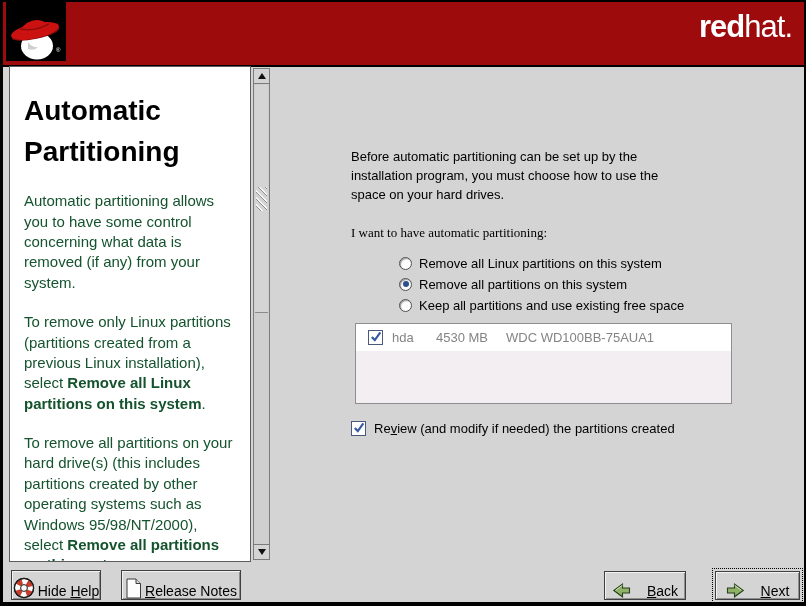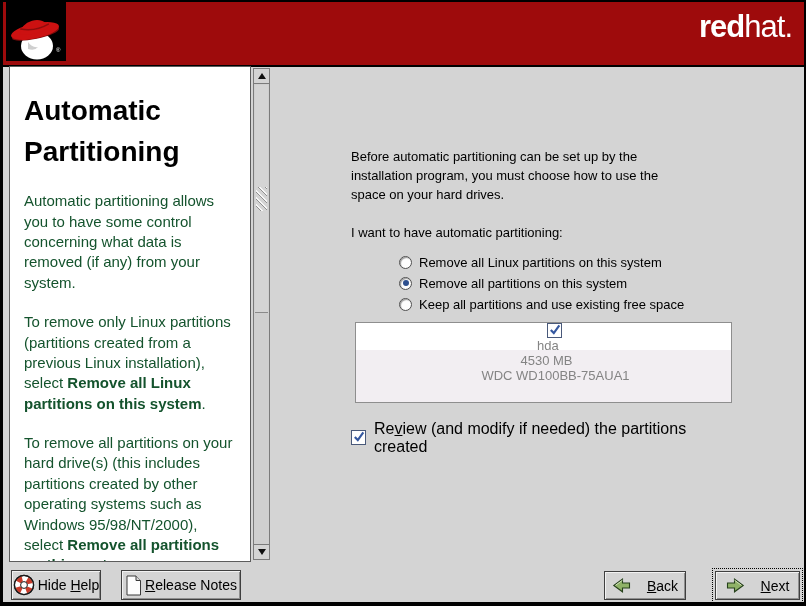--- a/index.html
+++ b/index.html
@@ -55,62 +55,62 @@
     border-bottom:1px solid #8a8a8a;
   }
   .sb-grip {
     position:absolute; left:1px; top:102px; width:11px; height:24px;
     background:repeating-linear-gradient(45deg, transparent 0 3px, #8f8f8f 3px 4px, #f6f6f6 4px 5px);
   }
 
   
   .main { position:absolute; left:348px; top:146px; width:392px; }
   .intro { font-size:13px; line-height:1.45; width:330px; color:#000; }
-  .prompt { font-size:13px; margin-top:20px; color:#000; }
+  .prompt { font-size:13px; margin-top:20px; color:#000;font-family:Liberation Serif, serif; }
 
   .radio-group { margin-top:12px; margin-left:48px; }
   .radio-row { display:flex; align-items:center; height:21px; cursor:default; }
   .radio-circle {
     width:13px; height:13px; border-radius:50%; background:#fdfdfd;
     border:1px solid #4f4f4f; box-shadow:inset 1px 1px 1px #9a9a9a;
     margin-right:7px; position:relative; flex:0 0 auto;
   }
   .radio-dot { display:none; position:absolute; left:2.5px; top:2.5px; width:6px; height:6px; border-radius:50%; background:#2d4f8e; }
   .radio-circle.selected .radio-dot { display:block; }
   .radio-label { font-size:13px; color:#000; }
 
   .drives-label { font-size:13px; margin-top:27px; color:#000; }
 
   .listbox {
     margin-top:7px; margin-left:4px; width:377px; height:81px;
     background:#f2eef2; border:1px solid #8e8e8e;
   }
-  .drive-row { display:flex; align-items:center; height:27px; background:#fff; padding-left:22px;flex-direction:column; }
+  .drive-row { display:flex; align-items:center; height:27px; background:#fff; padding-left:12px; }
   .drive-cell { font-size:13px; color:#848484; }
   .cell-device { margin-left:9px; width:44px; }
   .cell-size  { width:68px; }
   .cell-model { margin-left:2px; }
 
   .checkbox {
     width:15px; height:15px; background:#fff; border:1px solid #49597a;
     position:relative; flex:0 0 auto;
   }
   .checkbox svg { display:none; position:absolute; left:1px; top:0px; }
   .checkbox.checked svg { display:block; }
 
   .review-row { display:flex; align-items:center; margin-top:17px; }
-  .review-label { font-size:16px; margin-left:8px; color:#000; }
+  .review-label { font-size:13px; margin-left:8px; color:#000; }
   .mnemonic { text-decoration:underline; }
 
   
   .btn {
     position:absolute; top:568px; height:30px; background:#d4d4d4;
     border:1px solid #3f3f3f;
     box-shadow:inset 1px 1px 0 #f2f2f2, inset -1px -1px 0 #8f8f8f;
-    display:flex; align-items:center; justify-content:center; gap:3px;
+    display:flex; align-items:flex-end; justify-content:center; gap:3px;
     font-family:"Liberation Sans", sans-serif; font-size:14px; color:#000; cursor:default;
   }
   .btn-hide-help { left:8px; width:90px; }
   .btn-release-notes { left:118px; width:120px; }
   .btn-back { left:601px; top:569px; width:82px; height:29px; gap:16px; }
   .btn-next { left:712px; top:569px; width:85px; height:29px; gap:16px; outline:1px dotted #000; outline-offset:2px; }
   .btn .icon { display:flex; flex:0 0 auto; }
 </style>
 </head>
 <body>

